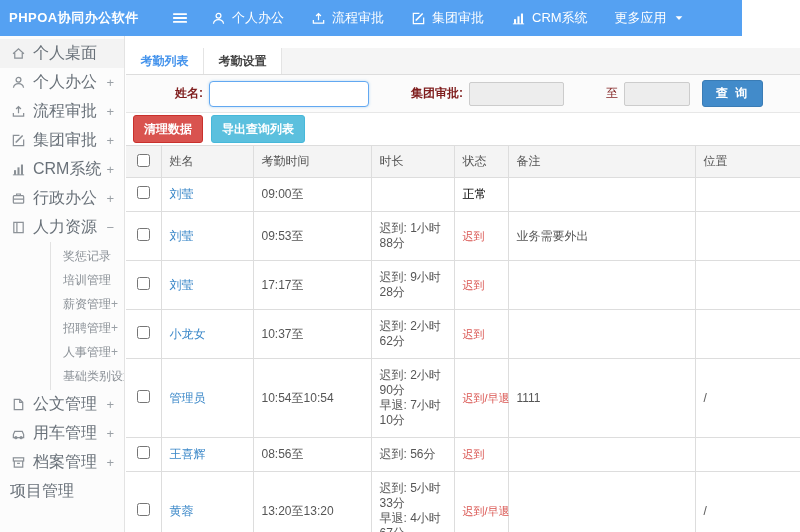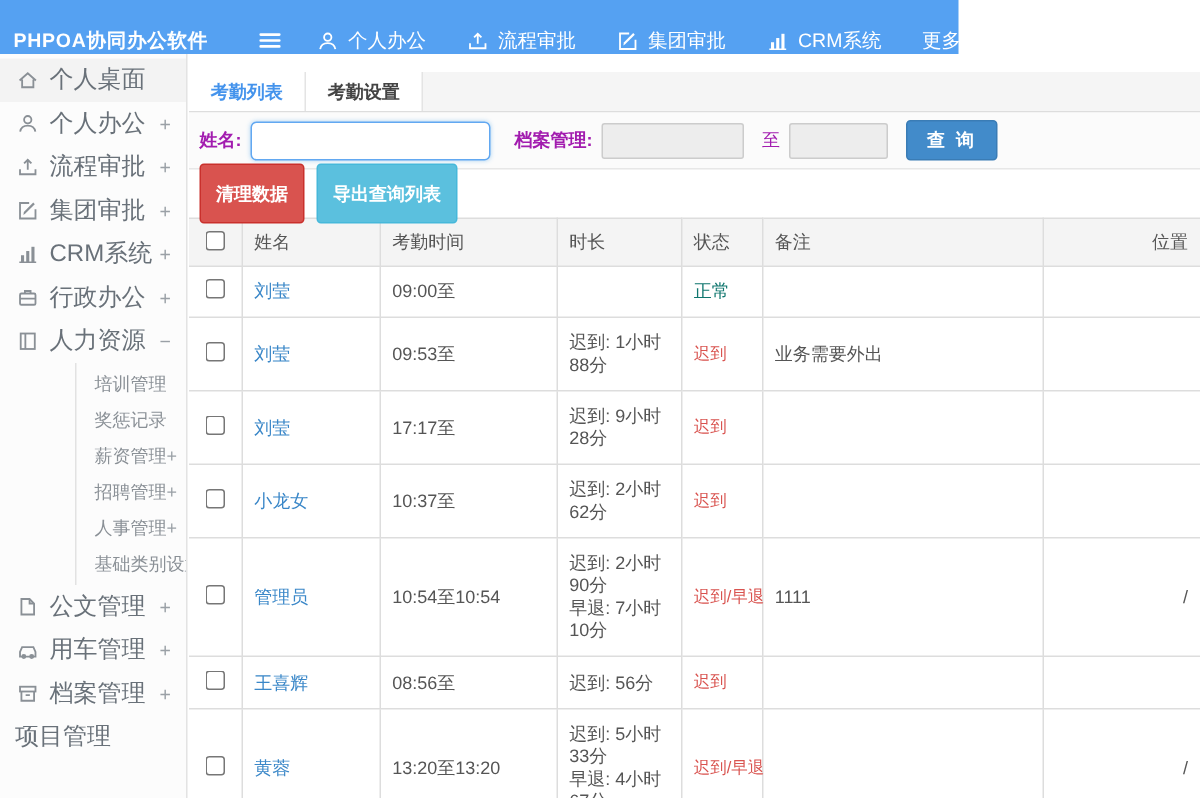--- a/index.html
+++ b/index.html
@@ -1,21 +1,21 @@
 <!DOCTYPE html>
 <html style="--navbar: #55a1f2; --accent: #428bca; --link: #3a87c8; --danger: #d9534f; --info: #5bc0de;"><head>
 <meta charset="utf-8">
 <style>
   * { margin:0; padding:0; box-sizing:border-box; }
   html,body { width:800px; height:532px; overflow:hidden; background:#fff;
     font-family:"Liberation Sans","DejaVu Sans",sans-serif; font-size:12px; color:#333; }
 
   
-  .navbar { position:absolute; top:0; left:0; width:639px; height:36px;
-    background:var(--navbar,#55a1f2); color:#fff; display:flex; align-items:flex-end; }
+  .navbar { position:absolute; top:0; left:0; width:742px; height:36px;
+    background:var(--navbar,#55a1f2); color:#fff; display:flex; align-items:center; }
   .logo { width:125px; padding-left:9px; font-size:13px; font-weight:bold; letter-spacing:.5px; white-space:nowrap; }
   .hamburger { margin-left:46px; cursor:pointer; display:flex; align-items:center; }
   .nav-items { display:flex; align-items:center; margin-left:22px; }
   .nav-item { display:flex; align-items:center; gap:6px; margin-right:27px;
     font-size:13px; color:#fff; cursor:pointer; white-space:nowrap; }
   .icon { display:inline-flex; align-items:center; justify-content:center; }
   .icon svg { display:block; }
 
   
   .sidebar { position:absolute; top:36px; left:0; width:125px; height:496px;
@@ -35,50 +35,50 @@
   
   .main { position:absolute; top:48px; left:126px; width:674px; height:496px; background:#fff; }
 
   .tabbar { height:27px; background:#f5f5f5; border-bottom:1px solid #ddd; display:flex; }
   .tab { min-width:78px; padding:0 14px; line-height:26px; text-align:center; background:#fff;
     border-right:1px solid #e4e4e4; color:#444; cursor:pointer; font-weight:bold; font-size:12px; }
   .tab.active { color:#4493ec; }
 
   .search-row { height:38px; background:#fbfbfb; border-bottom:1px solid #e7e7e7;
     display:flex; align-items:center; padding-left:7px; }
-  .search-row label { color:#a21caf; font-weight:bold; }
+  .search-row label { color:#7f1d1d; font-weight:bold;margin-left:42px; }
   .name-input { width:160px; height:26px; margin-left:6px; border:1px solid #62a8f1;
     border-radius:4px; padding:0 6px; outline:none; background:#fff;
     box-shadow:0 0 3px rgba(82,168,236,.4); font-size:12px; }
   .date-label { margin-left:16px; }
   .date-input { width:95px; height:24px; margin-left:6px; border:1px solid #ccc;
     border-radius:2px; background:#ededed; padding:0 5px; font-size:12px; }
   .date-input.small { width:66px; }
   .to-label { margin-left:12px; font-weight:normal !important; color:#555; }
   .query-btn { margin-left:12px; height:27px; padding:0 13px; background:var(--accent,#428bca);
     color:#fff; border:1px solid #3a7cb5; border-radius:3px; font-size:12px; font-weight:bold;
     cursor:pointer; letter-spacing:2px; }
 
   .btn-row { height:32px; display:flex; align-items:center; padding-left:7px; gap:8px; }
-  .btn { height:40px; padding:0 10px; border-radius:3px; color:#fff; font-size:12px;
+  .btn { height:28px; padding:0 10px; border-radius:3px; color:#fff; font-size:12px;
     font-weight:bold; border:none; cursor:pointer; }
   .btn-danger { background:var(--danger,#d9534f); border:1px solid #c9302c; }
   .btn-info { background:var(--info,#5bc0de); border:1px solid #46b8da; }
 
   table { border-collapse:collapse; table-layout:fixed; width:674px; }
   th, td { border:1px solid #ddd; border-top:none; vertical-align:middle; text-align:left; }
   th:first-child, td:first-child { border-left:none; }
-  th:last-child, td:last-child { border-right:none;text-align:right; }
+  th:last-child, td:last-child { border-right:none; }
   thead th { background:#f4f4f4; height:32px; padding:0 8px; color:#555; font-weight:normal;
     border-top:1px solid #ddd; font-size:12px; }
   tbody td { padding:9px 8px; line-height:15px; color:#555; background:#fff; }
   td.cb, th.cb { text-align:center; padding:0; }
   .cb input { width:13px; height:13px; cursor:pointer; }
   a.name-link { color:var(--link,#3a87c8); text-decoration:none; cursor:pointer; }
-  .status-normal { color:#0f766e; }
+  .status-normal { color:#000000; }
   .status-late { color:var(--danger,#d9534f); white-space:nowrap; font-size:11px; }
   td.duration div { white-space:normal; }
 </style>
 </head>
 <body>
 
 <div class="navbar">
   <div class="logo">PHPOA协同办公软件</div>
   <div class="hamburger">
     <span class="icon">
@@ -202,25 +202,25 @@
         <svg width="15" height="15" viewBox="0 0 16 16" fill="none" stroke="currentColor" stroke-width="1.3">
           <rect x="3" y="2.5" width="10" height="11"></rect>
           <path d="M6.3 2.5v11"></path>
         </svg>
       </span>
       <span class="lbl">人力资源</span>
       <span class="expand">−</span>
     </div>
     <div class="submenu">
       <div class="sub-item">
+        <span class="lbl">奖惩记录</span>
+        <span class="expand"></span>
+      </div>
+      <div class="sub-item">
         <span class="lbl">培训管理</span>
-        <span class="expand"></span>
-      </div>
-      <div class="sub-item">
-        <span class="lbl">奖惩记录</span>
         <span class="expand"></span>
       </div>
       <div class="sub-item">
         <span class="lbl">薪资管理</span>
         <span class="expand">+</span>
       </div>
       <div class="sub-item">
         <span class="lbl">招聘管理</span>
         <span class="expand">+</span>
       </div>
@@ -270,21 +270,21 @@
 
 <div class="main">
   <div class="tabbar">
       <div class="tab active">考勤列表</div>
       <div class="tab">考勤设置</div>
     </div>
 
   <div class="search-row">
     <label>姓名:</label>
     <input class="name-input" type="text" value="" style="">
-    <label class="date-label">档案管理:</label>
+    <label class="date-label">集团审批:</label>
     <input class="date-input" type="text" value="" style="">
     <label class="to-label">至</label>
     <input class="date-input small" type="text" value="" style="">
     <button class="query-btn">查 询</button>
   </div>
 
   <div class="btn-row">
     <button class="btn btn-danger">清理数据</button>
     <button class="btn btn-info">导出查询列表</button>
   </div>

